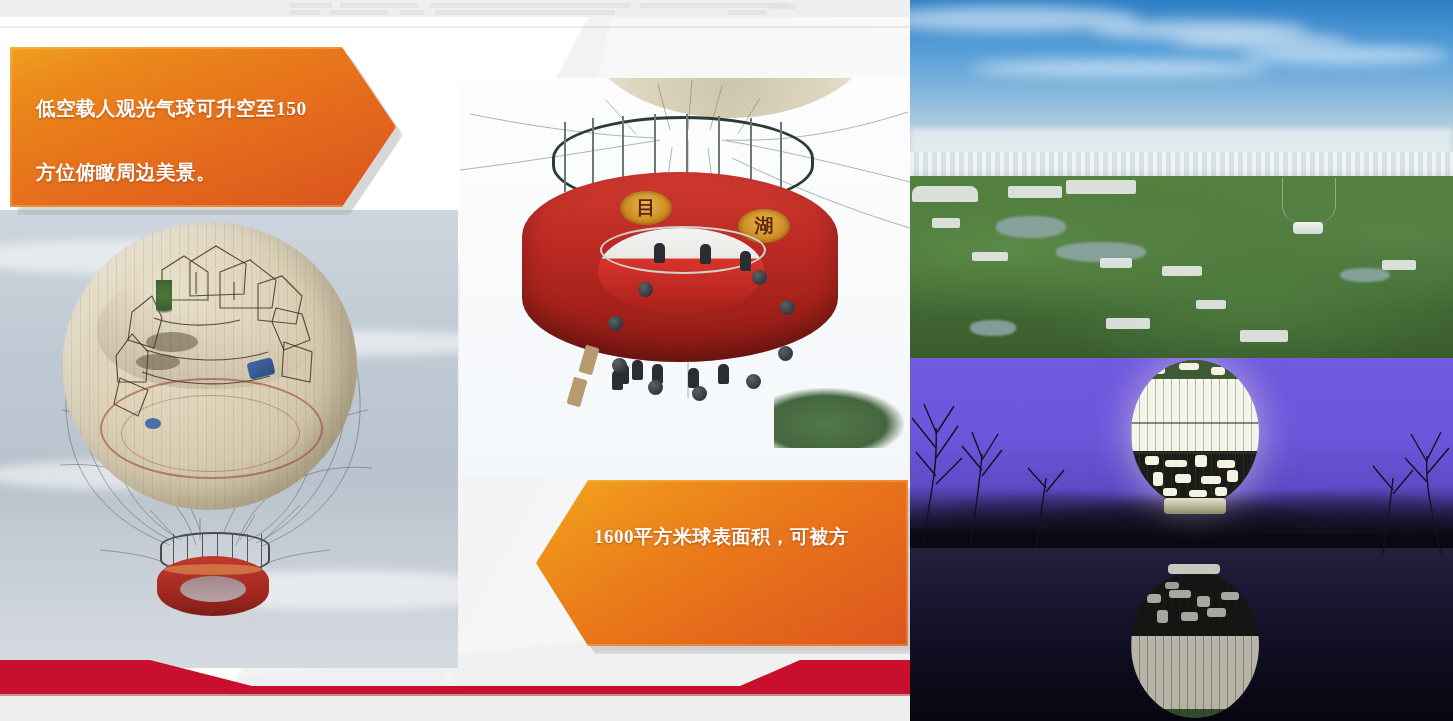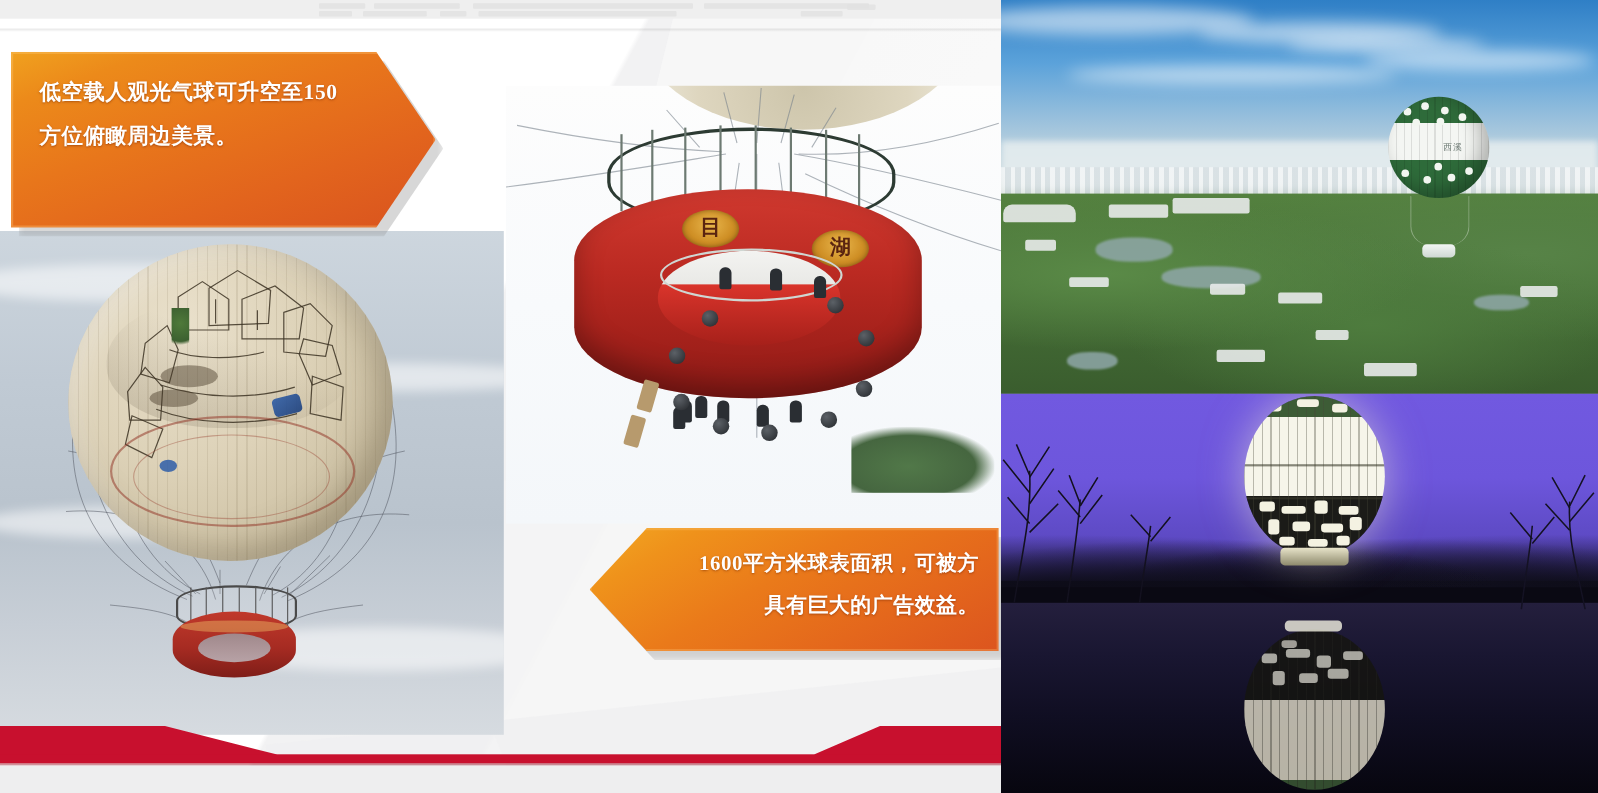--- a/index.html
+++ b/index.html
@@ -184,36 +184,36 @@
     font-weight:700;font-size:19.5px;line-height:40px;
     letter-spacing:.5px;
     text-shadow:0 1px 2px rgba(120,40,0,.55);
     box-sizing:border-box;
   }
   .callout .shadow{
     position:absolute;left:7px;top:8px;width:100%;height:100%;
     background:rgba(140,140,140,.35);filter:blur(3px);z-index:0;
   }
   .callout .body{position:absolute;left:0;top:0;width:100%;height:100%;z-index:1;}
-  .callout .txt{position:relative;z-index:2;}
+  .callout .txt{position:relative;z-index:2;margin-top:24px;}
 
   
   .callout-1{left:10px;top:47px;width:386px;height:160px;}
   .callout-1 .body,.callout-1 .shadow{
     clip-path:polygon(0 0, 86% 0, 100% 50%, 86% 100%, 0 100%);
   }
   .callout-1 .body{
     background:
       linear-gradient(160deg,#f0a11f 0%,#ec8a1a 16%,#e8761b 42%,#e2641d 70%,#d9531f 100%);
     box-shadow:inset 0 0 0 2px rgba(255,200,120,.35);
   }
   .callout-1 .txt{display:block;padding:18px 70px 0 26px;}
 
   
-  .callout-2{left:536px;top:480px;width:372px;height:112px;text-align:right;}
+  .callout-2{left:536px;top:480px;width:372px;height:166px;}
   .callout-2 .body,.callout-2 .shadow{
     clip-path:polygon(14% 0, 100% 0, 100% 100%, 14% 100%, 0 50%);
   }
   .callout-2 .body{
     background:
       linear-gradient(150deg,#f2a823 0%,#ef921b 18%,#ea7a1a 44%,#e4671c 72%,#dc551f 100%);
     box-shadow:inset 0 0 0 2px rgba(255,200,120,.3);
   }
   .callout-2 .txt{display:block;padding:14px 18px 0 58px;font-size:19px;line-height:38px;}
   .band-main{
@@ -400,21 +400,20 @@
       <div class="shadow"></div>
       <div class="body"></div>
       <span class="txt">低空载人观光气球可升空至150</span>
       <span class="txt" style="display:block;padding:0 70px 0 26px;">方位俯瞰周边美景。</span>
     </div>
 
     <div class="callout callout-2">
       <div class="shadow"></div>
       <div class="body"></div>
       <span class="txt">1600平方米球表面积，可被方</span>
-      <span class="txt" style="display:block;padding:0 18px 0 58px;font-size:19px;line-height:38px;">具有巨大的广告效益。</span>
     </div>
 
     <div class="band-main"></div>
     <div class="band-lower"></div>
     <div class="band-edge"></div>
     <div class="page-bottom"></div>
   </div>
 
   <div class="top-rule"></div>
   <div class="top-rule-shadow"></div>
@@ -440,35 +439,20 @@
     <div class="a-roof" style="left:22px;top:218px;width:28px;height:10px;"></div>
     <div class="a-roof" style="left:190px;top:258px;width:32px;height:10px;"></div>
     <div class="a-roof" style="left:252px;top:266px;width:40px;height:10px;"></div>
     <div class="a-roof" style="left:286px;top:300px;width:30px;height:9px;"></div>
     <div class="a-roof" style="left:196px;top:318px;width:44px;height:11px;"></div>
     <div class="a-roof" style="left:330px;top:330px;width:48px;height:12px;"></div>
     <div class="a-roof" style="left:472px;top:260px;width:34px;height:10px;"></div>
     <div class="a-roof" style="left:62px;top:252px;width:36px;height:9px;"></div>
 
     <div class="a-tether"></div>
-    <div class="a-balloon">
-      <div class="gores"></div>
-      <div class="leaf" style="left:14px;top:10px;"></div>
-      <div class="leaf" style="left:30px;top:5px;"></div>
-      <div class="leaf" style="left:48px;top:9px;"></div>
-      <div class="leaf" style="left:64px;top:15px;"></div>
-      <div class="leaf" style="left:22px;top:20px;"></div>
-      <div class="leaf" style="left:44px;top:19px;"></div>
-      <div class="leaf" style="left:12px;top:66px;"></div>
-      <div class="leaf" style="left:32px;top:72px;"></div>
-      <div class="leaf" style="left:54px;top:70px;"></div>
-      <div class="leaf" style="left:70px;top:64px;"></div>
-      <div class="leaf" style="left:42px;top:60px;"></div>
-      <span class="lbl">西溪</span>
-    </div>
     <div class="a-gond"></div>
   </div>
 
   <div class="photo photo-night">
     <div class="n-sky"></div>
     <div class="n-treeline"></div>
     <div class="n-bank"></div>
     <div class="n-water"></div>
 
     <svg class="n-bare" style="left:0;top:30px;width:210px;height:160px;" viewBox="0 0 210 160">

